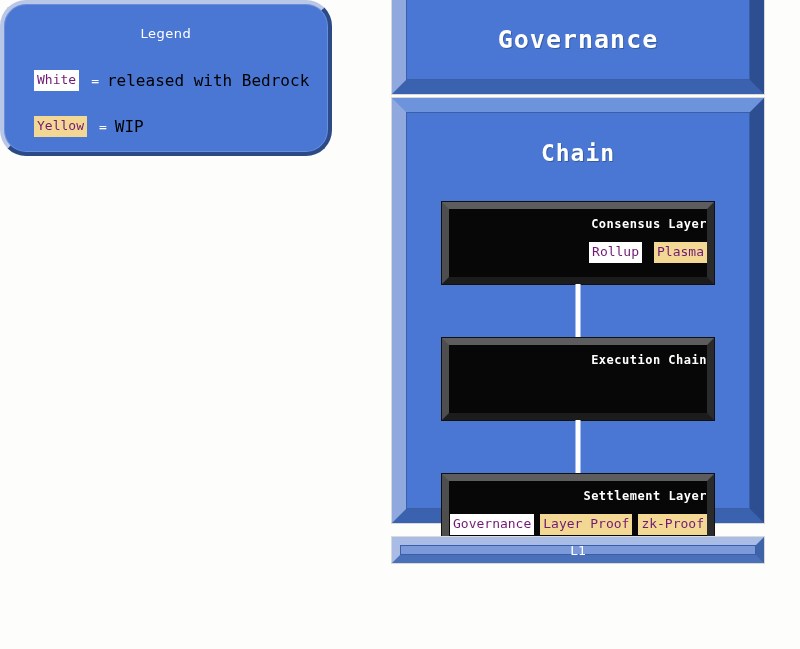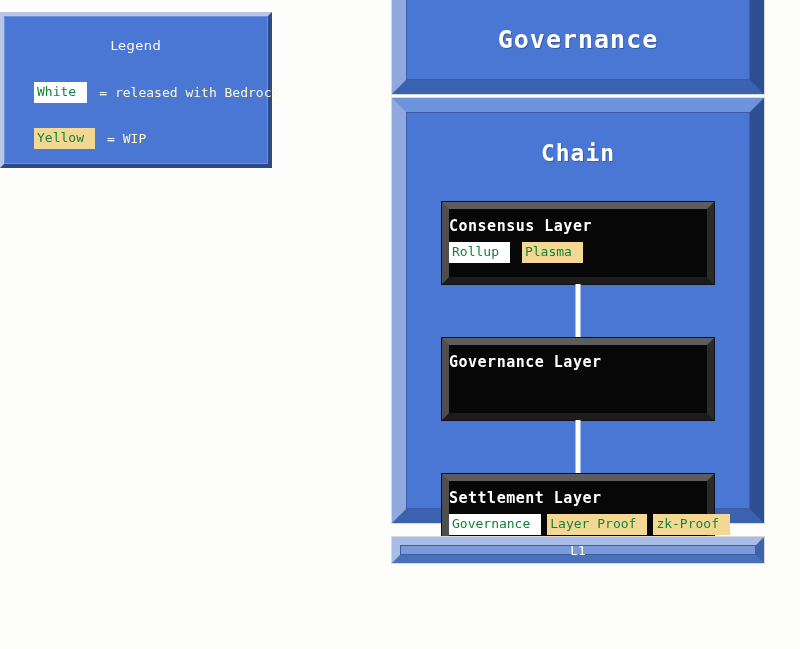--- a/index.html
+++ b/index.html
@@ -13,30 +13,31 @@
     height: 649px;
     position: relative;
     overflow: hidden;
     font-family: "DejaVu Sans Mono", "Liberation Mono", monospace;
   }
 
   
   #legend-panel {
     position: absolute;
     left: 0px;
-    top: 12px;
-    width: 272px;
+    top: 0px;
+    width: 332px;
     height: 156px;
     background: #4a77d4;
     box-sizing: border-box;
     border-top: 4px solid #b9c6e6;
     border-left: 4px solid #b9c6e6;
     border-right: 4px solid #2c4a86;
     border-bottom: 4px solid #2c4a86;
     box-shadow: inset 0 0 0 1px #6b8ed8;
+    border-radius: 26px;
   }
   #legend-title {
     position: absolute;
     top: 22px;
     left: 0;
     width: 100%;
     text-align: center;
     color: #ffffff;
     font-family: "DejaVu Sans", "Liberation Sans", sans-serif;
     font-size: 13px;
@@ -51,32 +52,32 @@
   }
   #legend-row-white { top: 66px; }
   #legend-row-yellow { top: 112px; }
   .legend-eq {
     color: #ffffff;
     font-size: 13px;
     margin-left: 12px;
     margin-right: 8px;
   }
   .legend-desc {
-    color: #fef9c3;
-    font-size: 13px;
+    color: #000000;
+    font-size: 16px;
   }
 
   
   .tag {
     display: inline-block;
     font-family: "DejaVu Sans Mono", "Liberation Mono", monospace;
     font-size: 13px;
     line-height: 16px;
-    color: #15803d;
-    padding: 2px 11px 3px 3px;
+    color: #701a75;
+    padding: 2px 3px 3px 3px;
     white-space: nowrap;
   }
   .tag.white { background: #ffffff; }
   .tag.yellow { background: #f3d894; }
 
   
   #stack {
     position: absolute;
     left: 392px;
     top: -16px;
@@ -149,32 +150,32 @@
     border-top: 7px solid #5d5d5d;
     border-left: 7px solid #4e4e4e;
     border-right: 7px solid #2b2b2b;
     border-bottom: 7px solid #1c1c1c;
     box-shadow: 0 0 0 1px #111111;
   }
   .layer-title {
     position: absolute;
     left: 0; right: 0;
     top: 8px;
-    text-align: left;
-    color: #ffffff;
-    font-size: 15px;
+    text-align: right;
+    color: #ffffff;
+    font-size: 12px;
     font-weight: bold;
     letter-spacing: 0.5px;
   }
   .layer-tags {
     position: absolute;
     left: 0; right: 0;
     top: 33px;
     display: flex;
-    justify-content: flex-start;
+    justify-content: flex-end;
     align-items: center;
     gap: 12px;
   }
   #consensus-layer { top: 90px; }
   #execution-layer { top: 226px; }
   #settlement-layer { top: 362px; }
   #settlement-layer .layer-tags { gap: 6px; }
 
   
   .connector {
@@ -255,21 +256,21 @@
       <div class="layer-title">Consensus Layer</div>
       <div class="layer-tags">
         <span class="tag white">Rollup</span>
         <span class="tag yellow">Plasma</span>
       </div>
     </div>
 
     <div class="connector" id="connector-1"></div>
 
     <div class="layer-box" id="execution-layer">
-      <div class="layer-title">Governance Layer</div>
+      <div class="layer-title">Execution Chain</div>
     </div>
 
     <div class="connector" id="connector-2"></div>
 
     <div class="layer-box" id="settlement-layer">
       <div class="layer-title">Settlement Layer</div>
       <div class="layer-tags">
         <span class="tag white">Governance</span>
         <span class="tag yellow">Layer Proof</span>
         <span class="tag yellow">zk-Proof</span>

